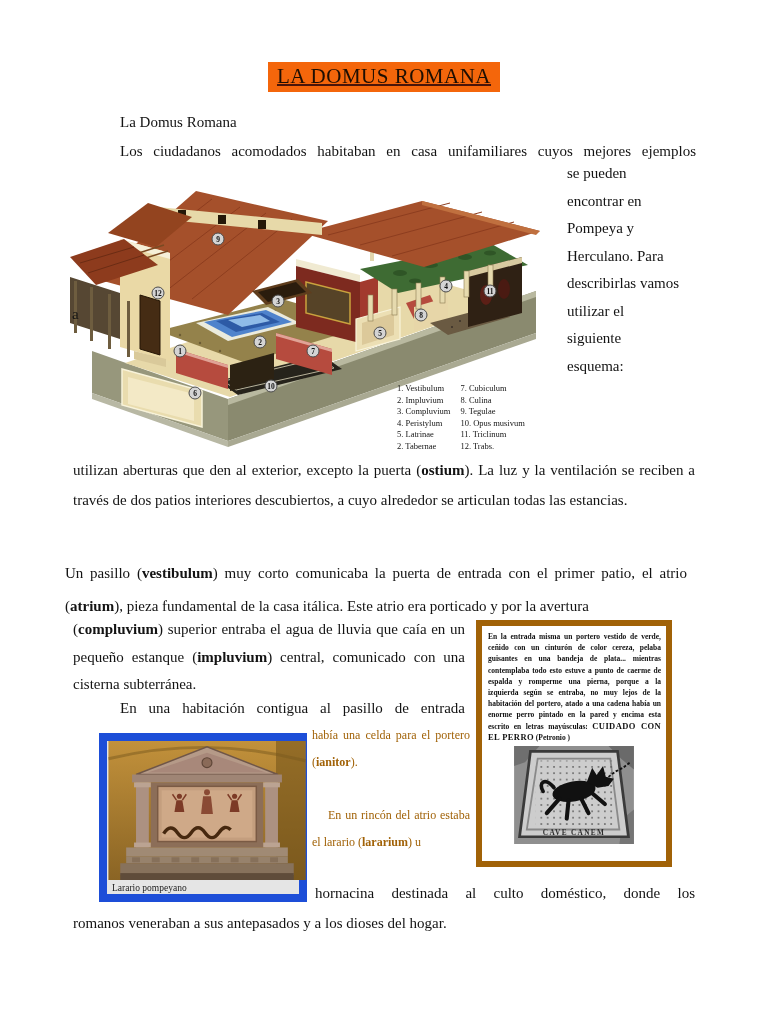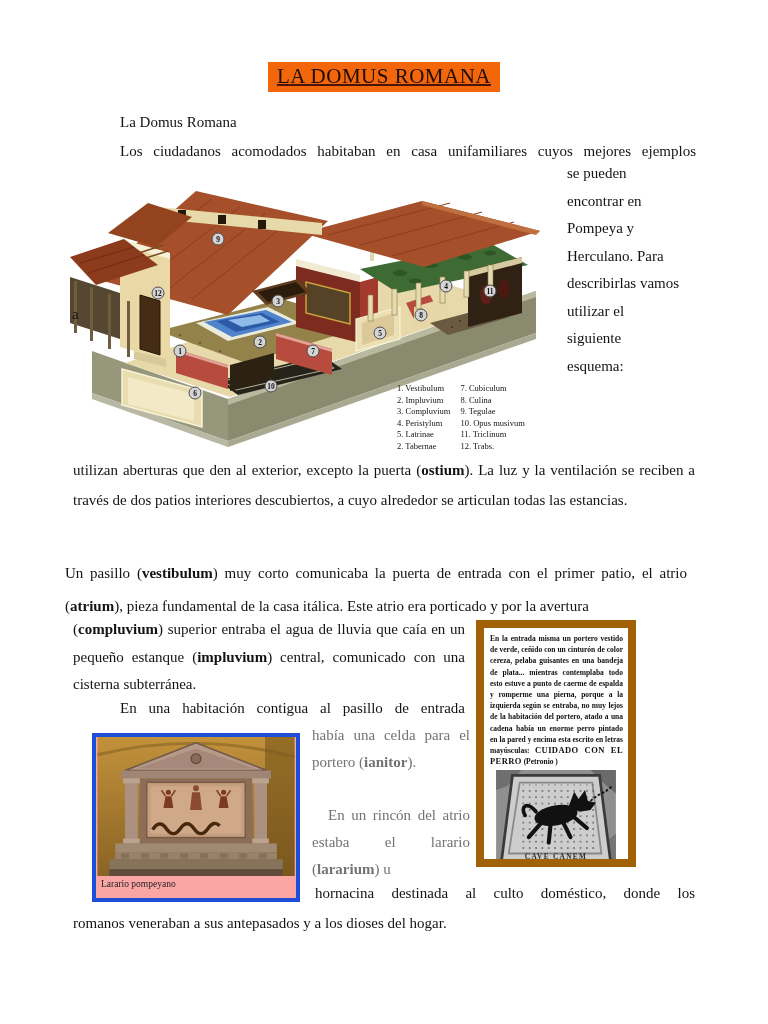--- a/index.html
+++ b/index.html
@@ -12,27 +12,27 @@
   #title-hl{display:inline-block;background:#f4660b;color:#1e0e02;font-family:"Liberation Serif",serif;
     font-size:21px;padding:2px 9px 3px;letter-spacing:.5px;
     text-decoration:underline;text-decoration-color:#4a150a;text-decoration-thickness:1.5px}
   .rc-line{white-space:nowrap}
   .jrow{display:flex;justify-content:space-between;width:128px}
   .mk{position:absolute;width:13px;height:13px;border-radius:50%;background:#d4d4d4;border:1px solid #4c4c4c;
     font:bold 7.5px "Liberation Serif",serif;color:#111;display:flex;align-items:center;justify-content:center;
     transform:translate(-50%,-50%);box-sizing:border-box}
   .lg{font-family:"Liberation Serif",serif;font-size:8.5px;line-height:11.5px;color:#151515;white-space:nowrap}
   #legend{display:flex;column-gap:10px}
-  #quote-box{left:476px;top:620px;width:160px;height:247px;border:8px solid #a16207;box-sizing:border-box;
+  #quote-box{left:476px;top:620px;width:196px;height:247px;border:6px solid #a16207;box-sizing:border-box;
     background:#fff;overflow:hidden}
   .qb-text{margin:0;padding:5px 5px 0 6px;font:bold 7.5px/11.2px "Liberation Serif",serif;color:#101010;text-align:justify}
   .qb-caps{font-size:8.5px;letter-spacing:.4px}
-  #blue-box{left:92px;top:733px;width:208px;height:169px;border:4px solid #1d4ed8;box-sizing:border-box;background:#fca5a5}
+  #blue-box{left:99px;top:733px;width:208px;height:169px;border:8px solid #1d4ed8;box-sizing:border-box;background:#e5e5e5}
   #larario-caption{font-family:"Liberation Serif",serif;font-size:9.5px;color:#222;padding:2px 0 0 5px;line-height:12px}
-  .midp{font-family:"Liberation Serif",serif;color:#737373;font-size:15px;line-height:27px;text-align:justify}
+  .midp{font-family:"Liberation Serif",serif;color:#a16207;font-size:12px;line-height:27px;text-align:justify}
 </style>
 </head>
 <body>
 
 <div style="position:relative;width:768px;height:1024px">
 
   <div class="abs" id="title-wrap">
     <span id="title-hl">LA DOMUS ROMANA</span>
   </div>
 

